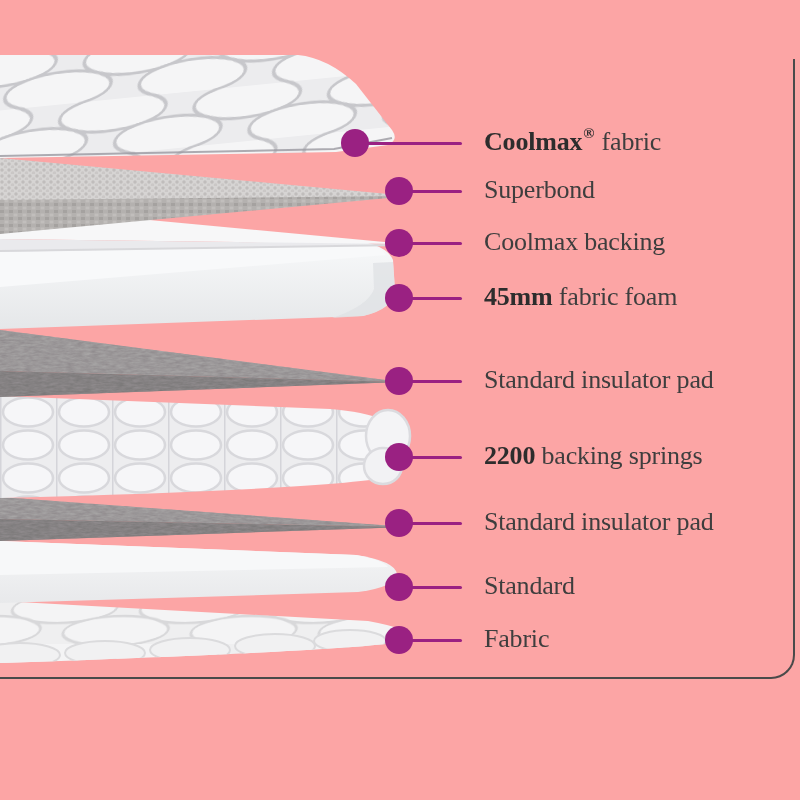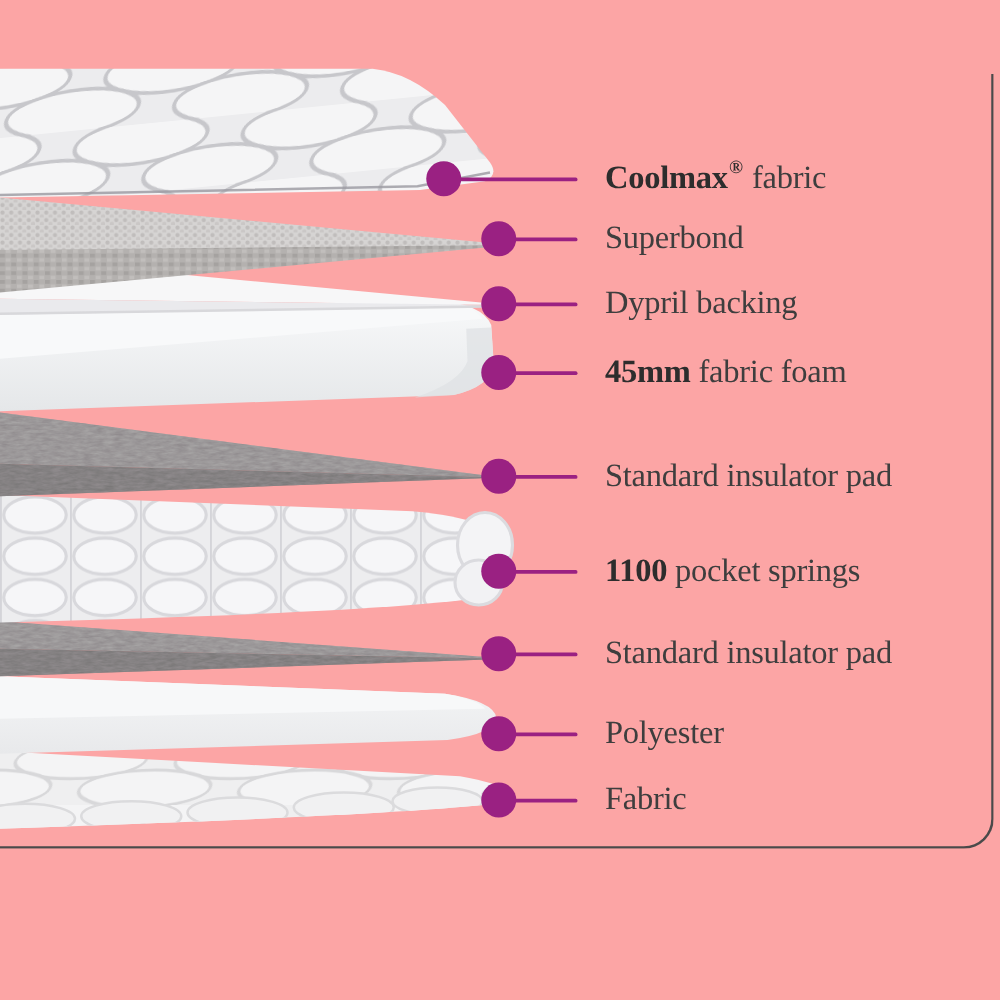--- a/index.html
+++ b/index.html
@@ -162,51 +162,51 @@
 
   <div class="callout" style="top:191px">
     <span class="line" style="left:399px;width:63px"></span>
     <span class="dot" style="left:385px"></span>
     <span class="label"><b></b><sup></sup><span>Superbond</span></span>
   </div>
 
   <div class="callout" style="top:243px">
     <span class="line" style="left:399px;width:63px"></span>
     <span class="dot" style="left:385px"></span>
-    <span class="label"><b></b><sup></sup><span>Dypril backing</span></span>
+    <span class="label"><b></b><sup></sup><span>Coolmax backing</span></span>
   </div>
 
   <div class="callout" style="top:298px">
     <span class="line" style="left:399px;width:63px"></span>
     <span class="dot" style="left:385px"></span>
     <span class="label"><b>45mm</b><sup></sup><span> fabric foam</span></span>
   </div>
 
   <div class="callout" style="top:381px">
     <span class="line" style="left:399px;width:63px"></span>
     <span class="dot" style="left:385px"></span>
     <span class="label"><b></b><sup></sup><span>Standard insulator pad</span></span>
   </div>
 
   <div class="callout" style="top:457px">
     <span class="line" style="left:399px;width:63px"></span>
     <span class="dot" style="left:385px"></span>
-    <span class="label"><b>1100</b><sup></sup><span> pocket springs</span></span>
+    <span class="label"><b>2200</b><sup></sup><span> backing springs</span></span>
   </div>
 
   <div class="callout" style="top:523px">
     <span class="line" style="left:399px;width:63px"></span>
     <span class="dot" style="left:385px"></span>
     <span class="label"><b></b><sup></sup><span>Standard insulator pad</span></span>
   </div>
 
   <div class="callout" style="top:587px">
     <span class="line" style="left:399px;width:63px"></span>
     <span class="dot" style="left:385px"></span>
-    <span class="label"><b></b><sup></sup><span>Polyester</span></span>
+    <span class="label"><b></b><sup></sup><span>Standard</span></span>
   </div>
 
   <div class="callout" style="top:640px">
     <span class="line" style="left:399px;width:63px"></span>
     <span class="dot" style="left:385px"></span>
     <span class="label"><b></b><sup></sup><span>Fabric</span></span>
   </div>
 
 </div>
 

